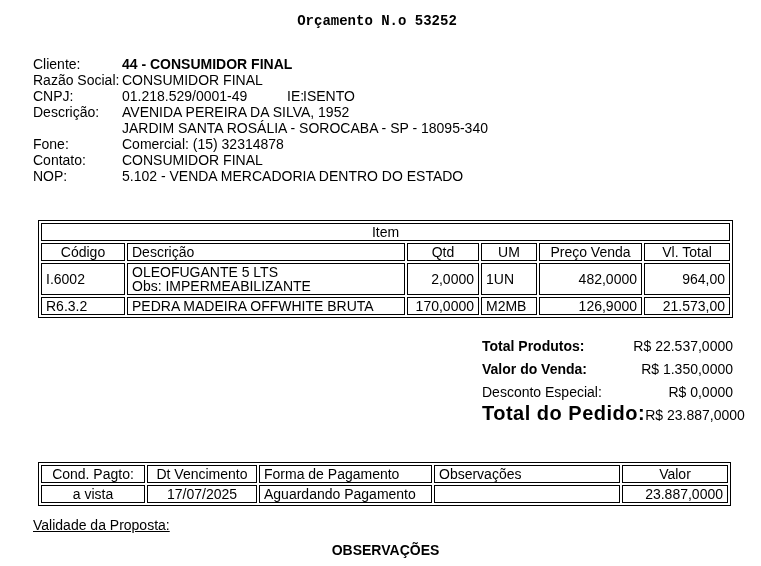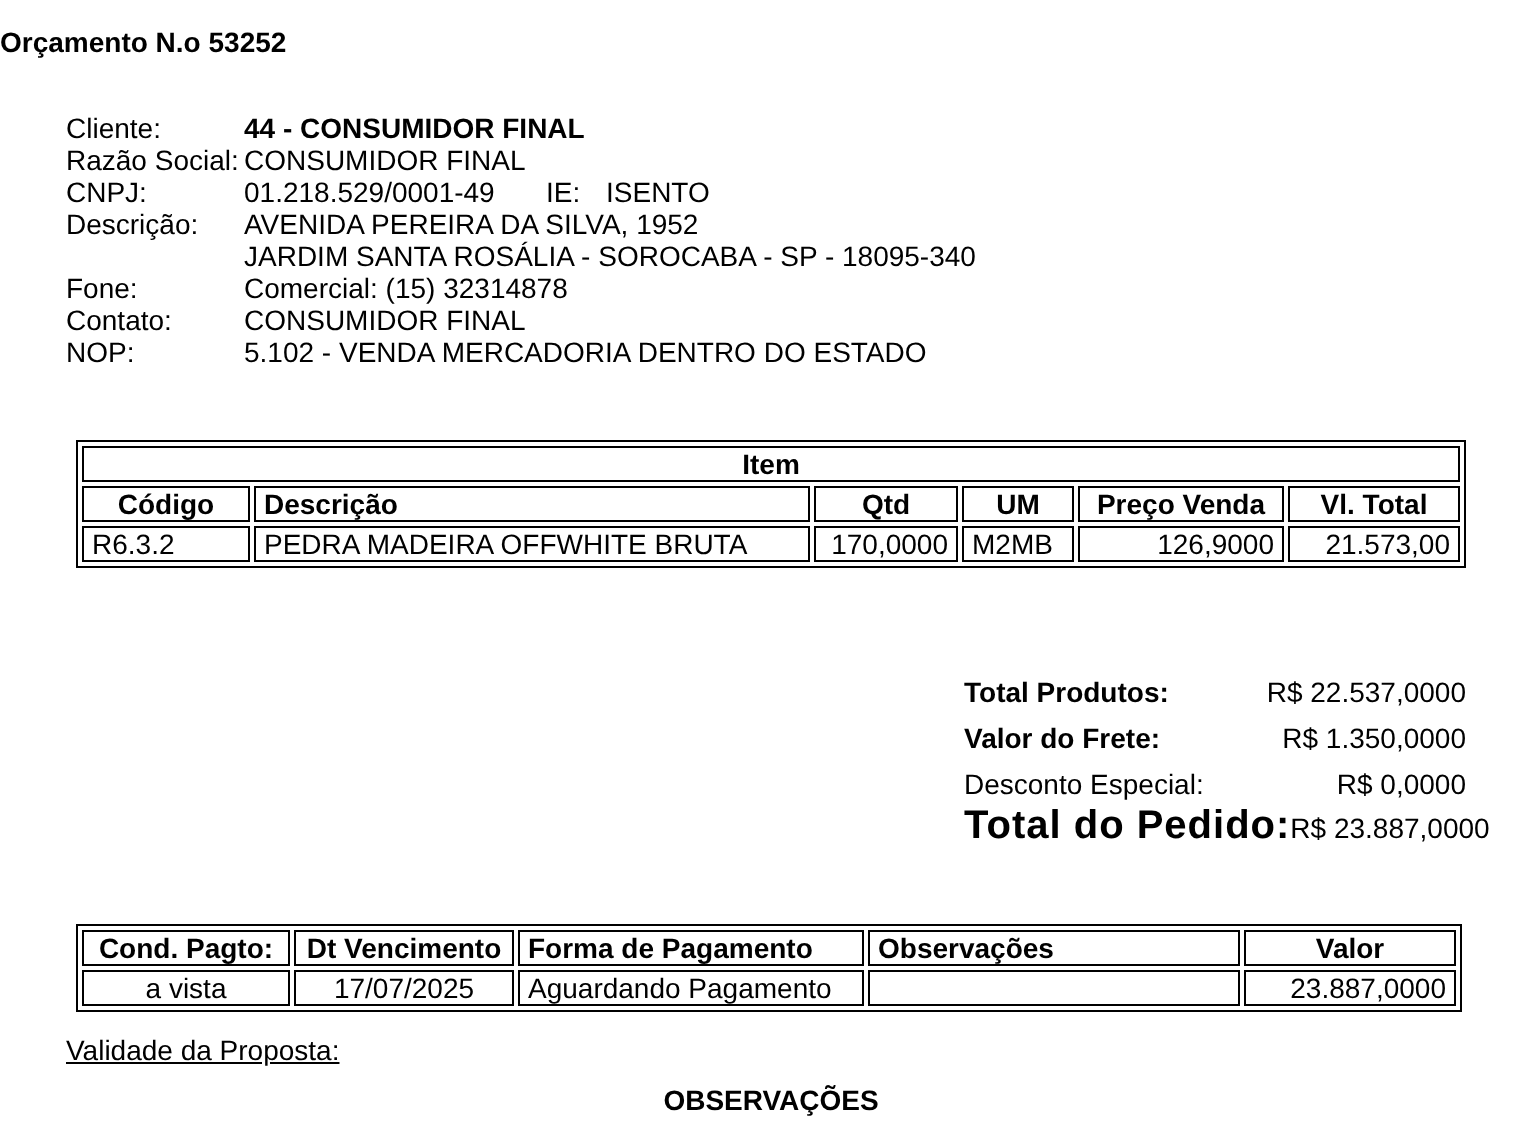--- a/index.html
+++ b/index.html
@@ -7,43 +7,43 @@
   body {
     width: 761px; height: 566px;
     font-family: "Liberation Sans", sans-serif;
     font-size: 14px; color: #000;
     position: relative; overflow: hidden;
   }
   .page { position: absolute; inset: 0; background: #fff; }
 
   .doc-title {
     position: absolute; top: 13px; left: 0; width: 754px;
-    text-align: left; font-weight: bold; font-size: 14px;
+    text-align: center; font-weight: bold; font-size: 14px; font-family: Liberation Mono, monospace;
   }
 
   
   .client-block { position: absolute; top: 56px; left: 33px; width: 700px; }
   .client-row { position: relative; height: 16px; line-height: 16px; white-space: nowrap; }
   .client-row .lbl { position: absolute; left: 0; top: 0; }
   .client-row .val { position: absolute; left: 89px; top: 0; }
   .client-row .val.bold { font-weight: bold; }
-  .client-row .ie-lbl { position: absolute; left: 240px; top: 0; }
+  .client-row .ie-lbl { position: absolute; left: 254px; top: 0; }
   .client-row .ie-val { position: absolute; left: 270px; top: 0; }
 
   
   table.grid {
     border-collapse: separate; border-spacing: 2px;
     border: 1px solid #000; background: #fff;
     table-layout: fixed; position: absolute; left: 38px; width: 587px;
   }
   table.grid td, table.grid th {
     border: 1px solid #000; padding: 1px 4px;
     line-height: 14px; font-size: 14px; overflow: hidden; white-space: nowrap;
   }
-  table.grid th { font-weight: bold; }
+  table.grid th { font-weight: normal; }
   .items-table { top: 220px; }
   .pay-table { top: 462px; }
   .c { text-align: center; }
   .l { text-align: left; }
   .r { text-align: right; }
   .desc2 { display: block; }
 
   
   .tot-row {
     position: absolute; left: 482px; width: 251px;
@@ -125,36 +125,47 @@
     </tr>
     <tr>
       <th class="c">Código</th>
       <th class="l">Descrição</th>
       <th class="c">Qtd</th>
       <th class="c">UM</th>
       <th class="c">Preço Venda</th>
       <th class="c">Vl. Total</th>
     </tr>
     <tr>
+      <td class="l">I.6002</td>
+      <td class="l">
+        <span class="desc2">OLEOFUGANTE 5 LTS</span>
+        <span class="desc2">Obs: IMPERMEABILIZANTE</span>
+      </td>
+      <td class="r">2,0000</td>
+      <td class="l">1UN</td>
+      <td class="r">482,0000</td>
+      <td class="r">964,00</td>
+    </tr>
+    <tr>
       <td class="l">R6.3.2</td>
       <td class="l">PEDRA MADEIRA OFFWHITE BRUTA</td>
       <td class="r">170,0000</td>
       <td class="l">M2MB</td>
       <td class="r">126,9000</td>
       <td class="r">21.573,00</td>
     </tr>
   </tbody>
     </table>
 
   <div class="tot-row tot-1">
     <span class="t-lbl">Total Produtos:</span>
     <span class="t-val">R$ 22.537,0000</span>
   </div>
   <div class="tot-row tot-2">
-    <span class="t-lbl">Valor do Frete:</span>
+    <span class="t-lbl">Valor do Venda:</span>
     <span class="t-val">R$ 1.350,0000</span>
   </div>
   <div class="tot-row tot-3">
     <span class="t-lbl normal">Desconto Especial:</span>
     <span class="t-val">R$ 0,0000</span>
   </div>
   <div class="tot-row tot-4">
     <span class="t-lbl">Total do Pedido:</span>
     <span class="t-val">R$ 23.887,0000</span>
   </div>

